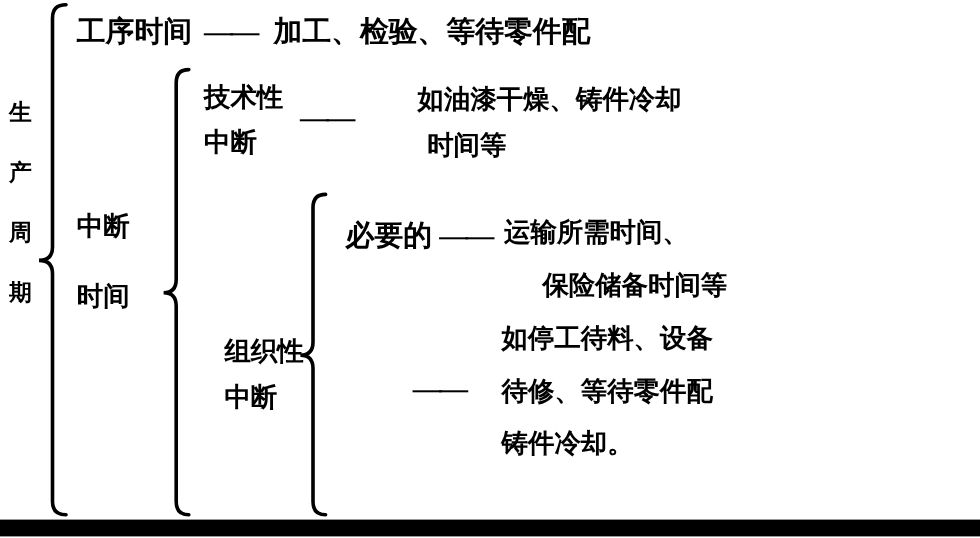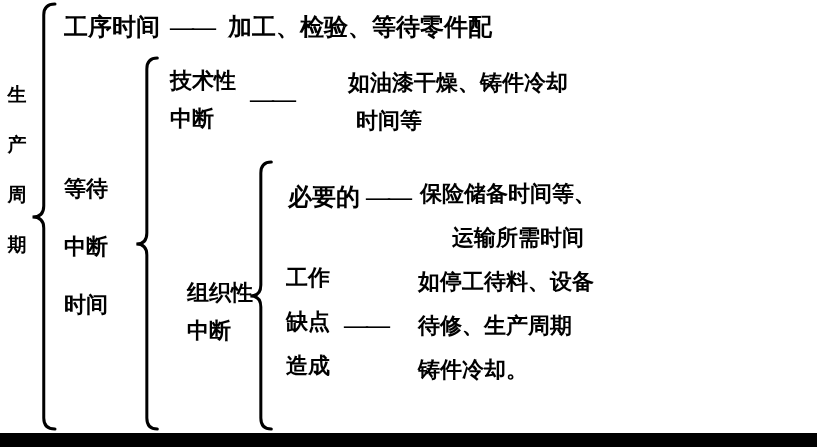--- a/index.html
+++ b/index.html
@@ -62,21 +62,20 @@
 
   <svg class="brace" style="left:30px; top:2px;" width="30" height="429" viewBox="0 0 24 429" preserveAspectRatio="none">
     <path d="M20 2 Q11 2 11 13 L11 204 Q11 215 2 215 Q11 215 11 226 L11 416 Q11 427 20 427"></path>
   </svg>
 
   <div class="t" style="left:64px; top:12px;">工序时间</div>
   <div class="t dash" style="left:170px; top:12px;">——</div>
   <div class="t" style="left:228px; top:12px;">加工、检验、等待零件配</div>
 
   <div class="lines lh58" style="left:64px; top:160px;">
-    <span>等待</span>
     <span>中断</span>
     <span>时间</span>
   </div>
 
   <svg class="brace" style="left:134px; top:56px;" width="28" height="375" viewBox="0 0 24 375" preserveAspectRatio="none">
     <path d="M20 2 Q11 2 11 13 L11 177 Q11 188 2 188 Q11 188 11 199 L11 362 Q11 373 20 373"></path>
   </svg>
 
   <div class="lines lh38" style="left:170px; top:62px;">
     <span>技术性</span>
@@ -93,31 +92,26 @@
     <span>中断</span>
   </div>
 
   <svg class="brace" style="left:248px; top:160px;" width="28" height="271" viewBox="0 0 24 271" preserveAspectRatio="none">
     <path d="M20 2 Q11 2 11 13 L11 125 Q11 136 2 136 Q11 136 11 147 L11 258 Q11 269 20 269"></path>
   </svg>
 
   <div class="t" style="left:288px; top:182px;">必要的</div>
   <div class="t dash" style="left:366px; top:182px;">——</div>
   <div class="lines lh44" style="left:420px; top:172px;">
-    <span>保险储备时间等、</span>
-    <span class="ind32">运输所需时间</span>
+    <span>运输所需时间、</span>
+    <span class="ind32">保险储备时间等</span>
   </div>
 
-  <div class="lines lh44" style="left:286px; top:256px;">
-    <span>工作</span>
-    <span>缺点</span>
-    <span>造成</span>
-  </div>
   <div class="t dash" style="left:344px; top:310px;">——</div>
   <div class="lines lh44" style="left:418px; top:260px;">
     <span>如停工待料、设备</span>
-    <span>待修、生产周期</span>
+    <span>待修、等待零件配</span>
     <span>铸件冷却。</span>
   </div>
 
   <div class="bottom-bar"></div>
 
 </div>
 
 </body></html>

